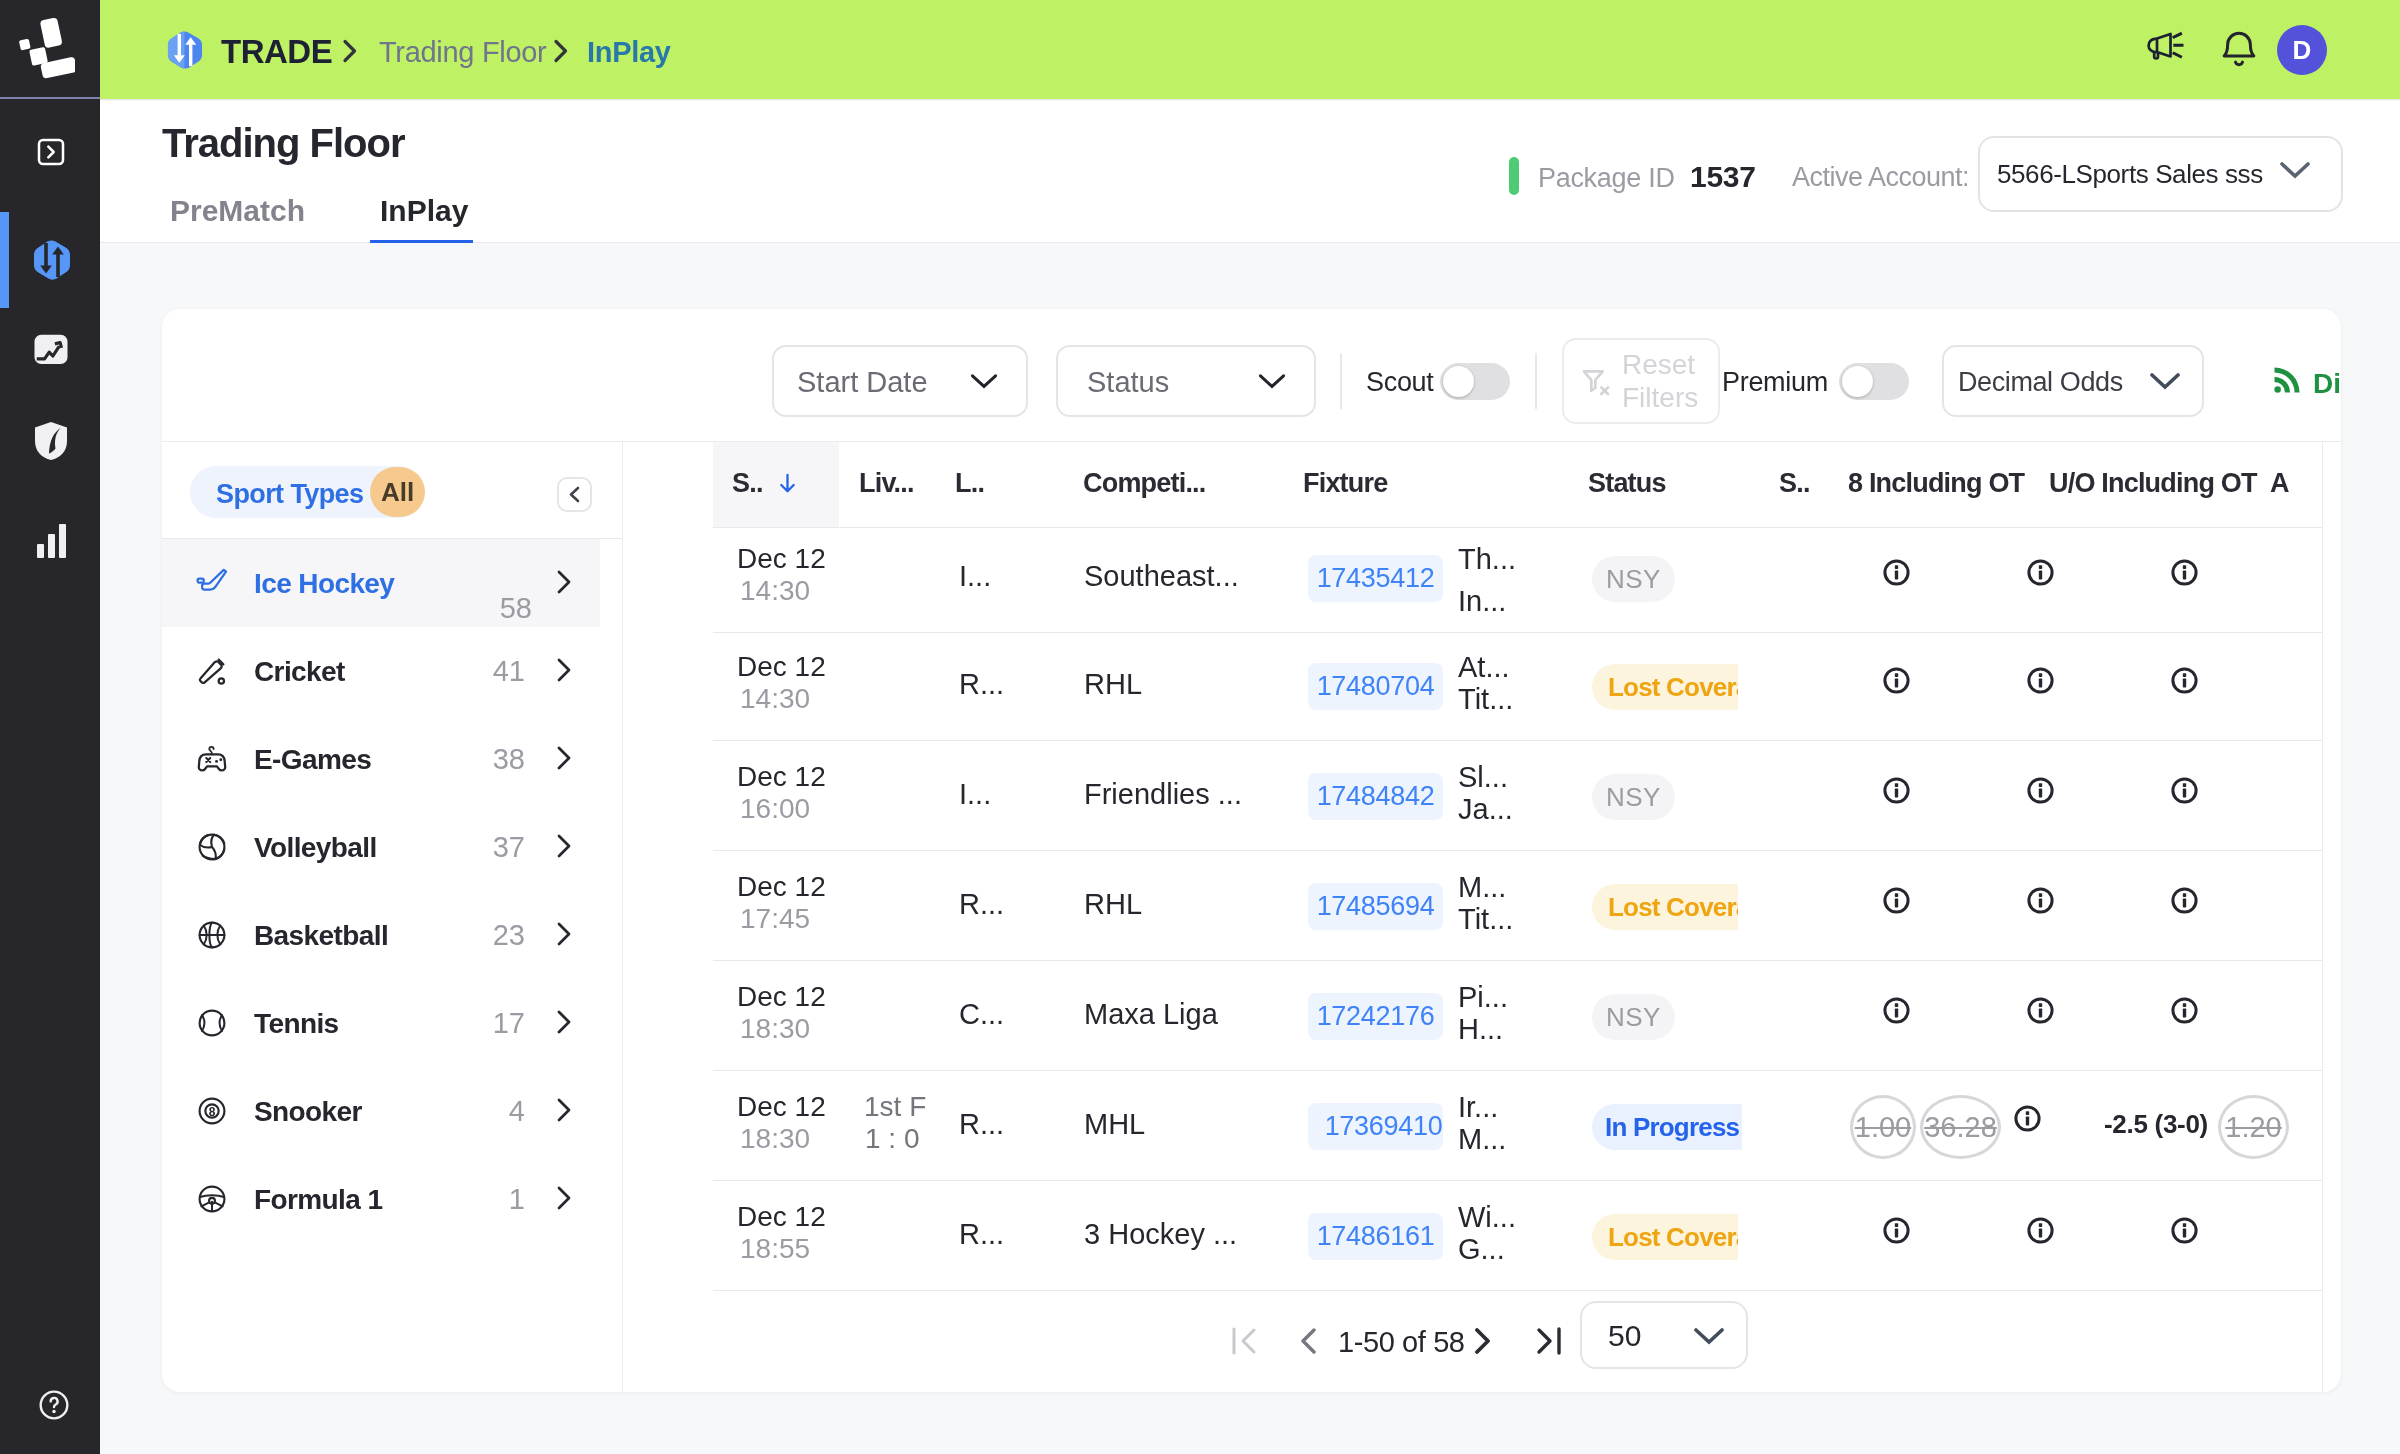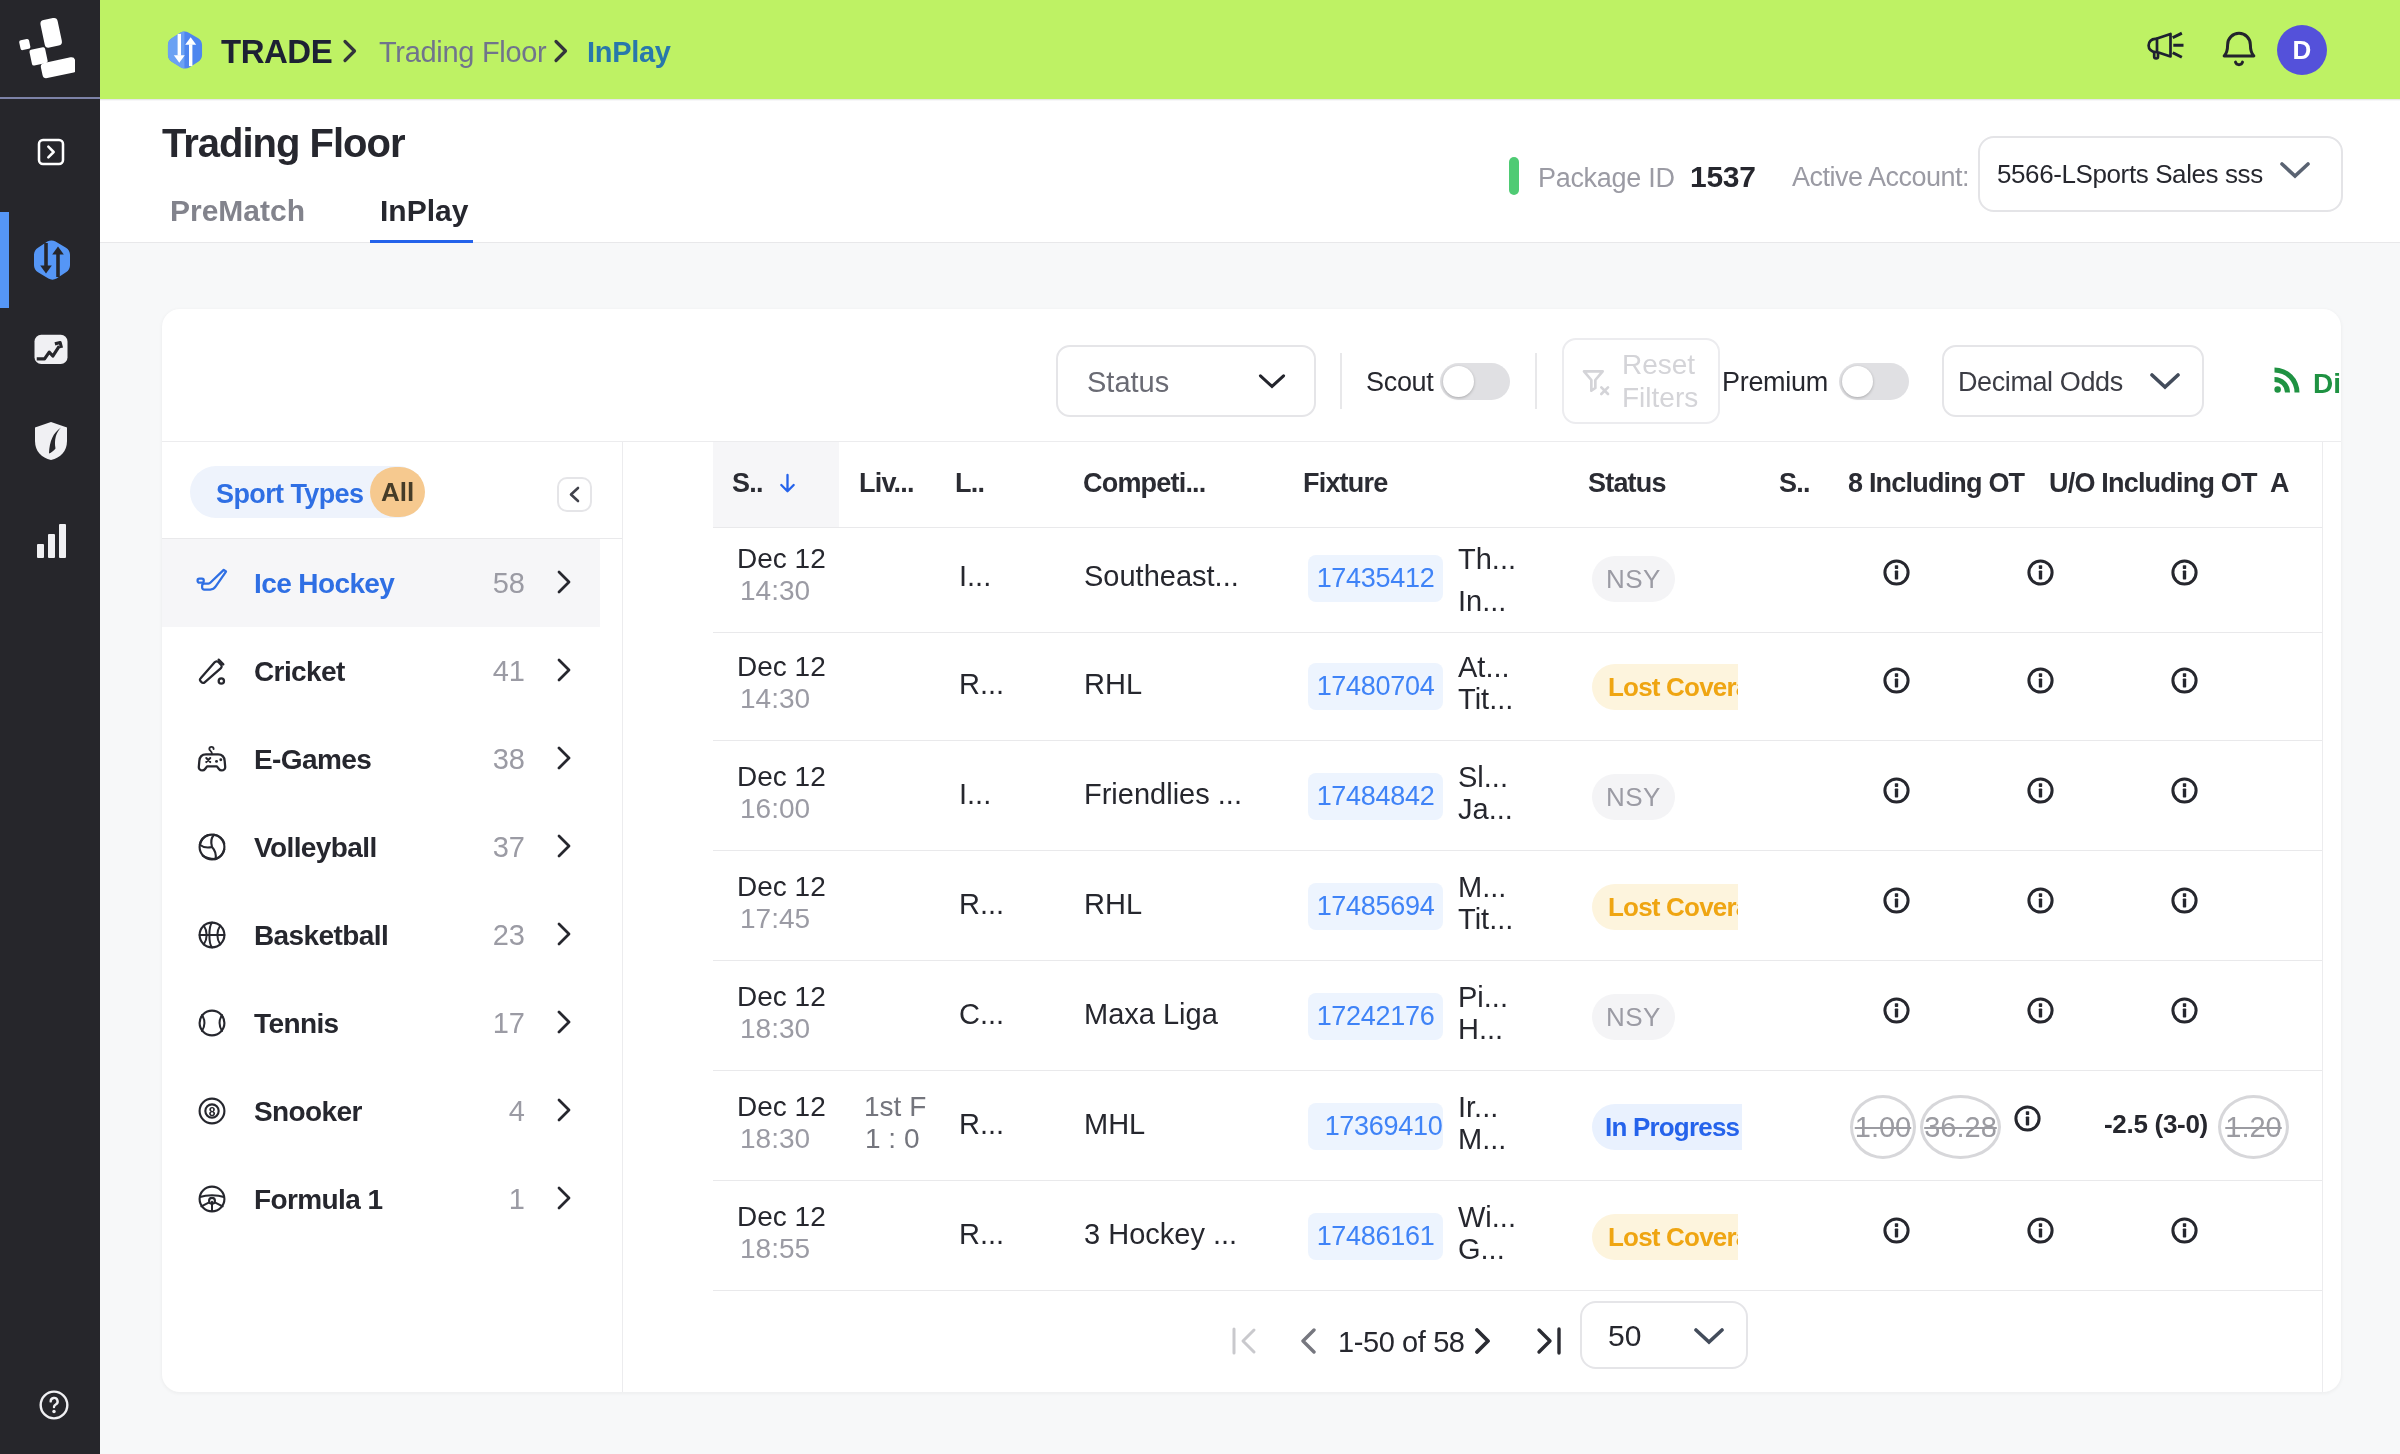--- a/index.html
+++ b/index.html
@@ -170,20 +170,26 @@
     <span>5566-LSports Sales sss</span>
     <svg class="abs" style="left:300px;top:24px;" width="30" height="18" viewBox="0 0 30 18" fill="none" stroke="#5a6372" stroke-width="3.6" stroke-linecap="round">
         <path d="M2 2 l13 12 13-12"></path>
       </svg>
   </div>
 </div>
 
 <div id="main">
 <div id="card">
 
+  <div class="inputbox" style="left:610px;top:36px;width:256px;height:72px;">
+    <span class="ddtext abs" style="left:23px;top:19px;">Start Date</span>
+    <svg class="abs" style="left:196px;top:27px;" width="28" height="16" viewBox="0 0 30 18" fill="none" stroke="#23242c" stroke-width="3.4" stroke-linecap="round">
+          <path d="M2 2 l13 12 13-12"></path>
+        </svg>
+  </div>
   <div class="inputbox" style="left:894px;top:36px;width:260px;height:72px;">
     <span class="ddtext abs" style="left:29px;top:19px;">Status</span>
     <svg class="abs" style="left:200px;top:27px;" width="28" height="16" viewBox="0 0 30 18" fill="none" stroke="#23242c" stroke-width="3.4" stroke-linecap="round">
           <path d="M2 2 l13 12 13-12"></path>
         </svg>
   </div>
   <div class="vdiv" style="left:1178px;"></div>
   <span class="togglelabel" style="left:1204px;">Scout</span>
   <div class="toggle" style="left:1278px;">
         <div class="knob"></div>
@@ -226,21 +232,21 @@
   <div class="abs" style="left:0;top:132px;width:2179px;height:1px;background:#ececee;"></div>
   <div class="abs" style="left:460px;top:132px;width:1px;height:951px;background:#ececee;"></div>
   <div class="abs" style="left:2160px;top:132px;width:1px;height:951px;background:#ececee;"></div>
 
   <div class="sp-row" style="top:230px;background:#f6f6f8;width:438px;">
     <svg class="sp-icon" width="32" height="32" viewBox="0 0 24 24" fill="none" stroke="#2f6fe4" stroke-width="1.7" stroke-linecap="round" stroke-linejoin="round">
       <path d="M20.8 2.2 l1.7 1.2 -7.7 11.2 c-.9 1.4 -2.4 2.3 -4.1 2.3 H6.2 c-.9 0 -1.6 -.7 -1.6 -1.6 v-1.2 c0 -.9 .7 -1.6 1.6 -1.6 h3.2 c.5 0 1 -.25 1.3 -.7 Z"></path>
       <rect x="1.2" y="8.8" width="4.6" height="3" rx="1.3"></rect>
     </svg>
     <span class="sp-name" style="color:#2f6fe4;">Ice Hockey</span>
-    <span class="sp-count" style="left:281px;">58</span>
+    <span class="sp-count" style="left:288px;margin-top:25px;">58</span>
     <svg class="sp-chev" width="20" height="26" viewBox="0 0 18 26" fill="none" stroke="#26272e" stroke-width="2.8" stroke-linecap="round" stroke-linejoin="round">
           <path d="M4 3 l10 10 L4 23"></path>
         </svg>
   </div>
   <div class="sp-row" style="top:318px;">
     <svg class="sp-icon" width="32" height="32" viewBox="0 0 24 24" fill="none" stroke="#26272e" stroke-width="1.7" stroke-linecap="round" stroke-linejoin="round">
       <path d="M3.5 17.5 L14 5.5 c.8 -.9 2 -1 2.8 -.2 l1.9 1.9 c.8.8.7 2 -.2 2.8 L6.5 20.5 c-.7.6 -1.7.6 -2.3 -.1 l-.8 -.8 c-.7 -.6 -.6 -1.6.1 -2.1 Z"></path>
       <path d="M17 3.5 l3.5 3.5"></path>
       <circle cx="19" cy="19.5" r="2"></circle>
     </svg>

